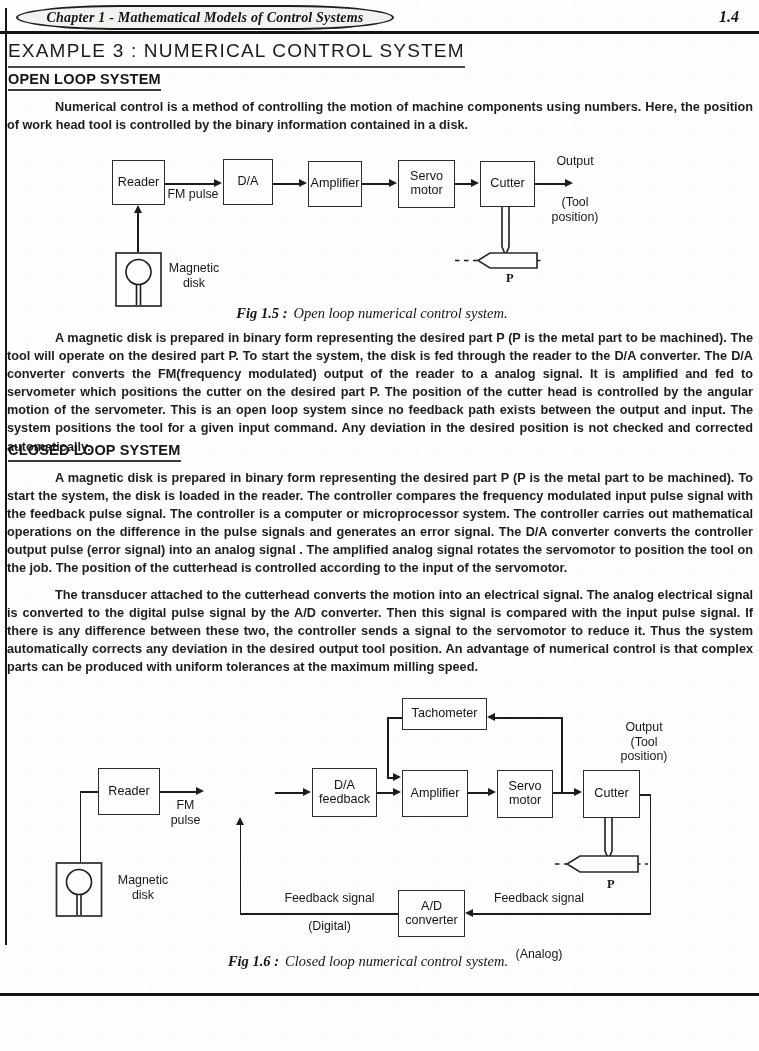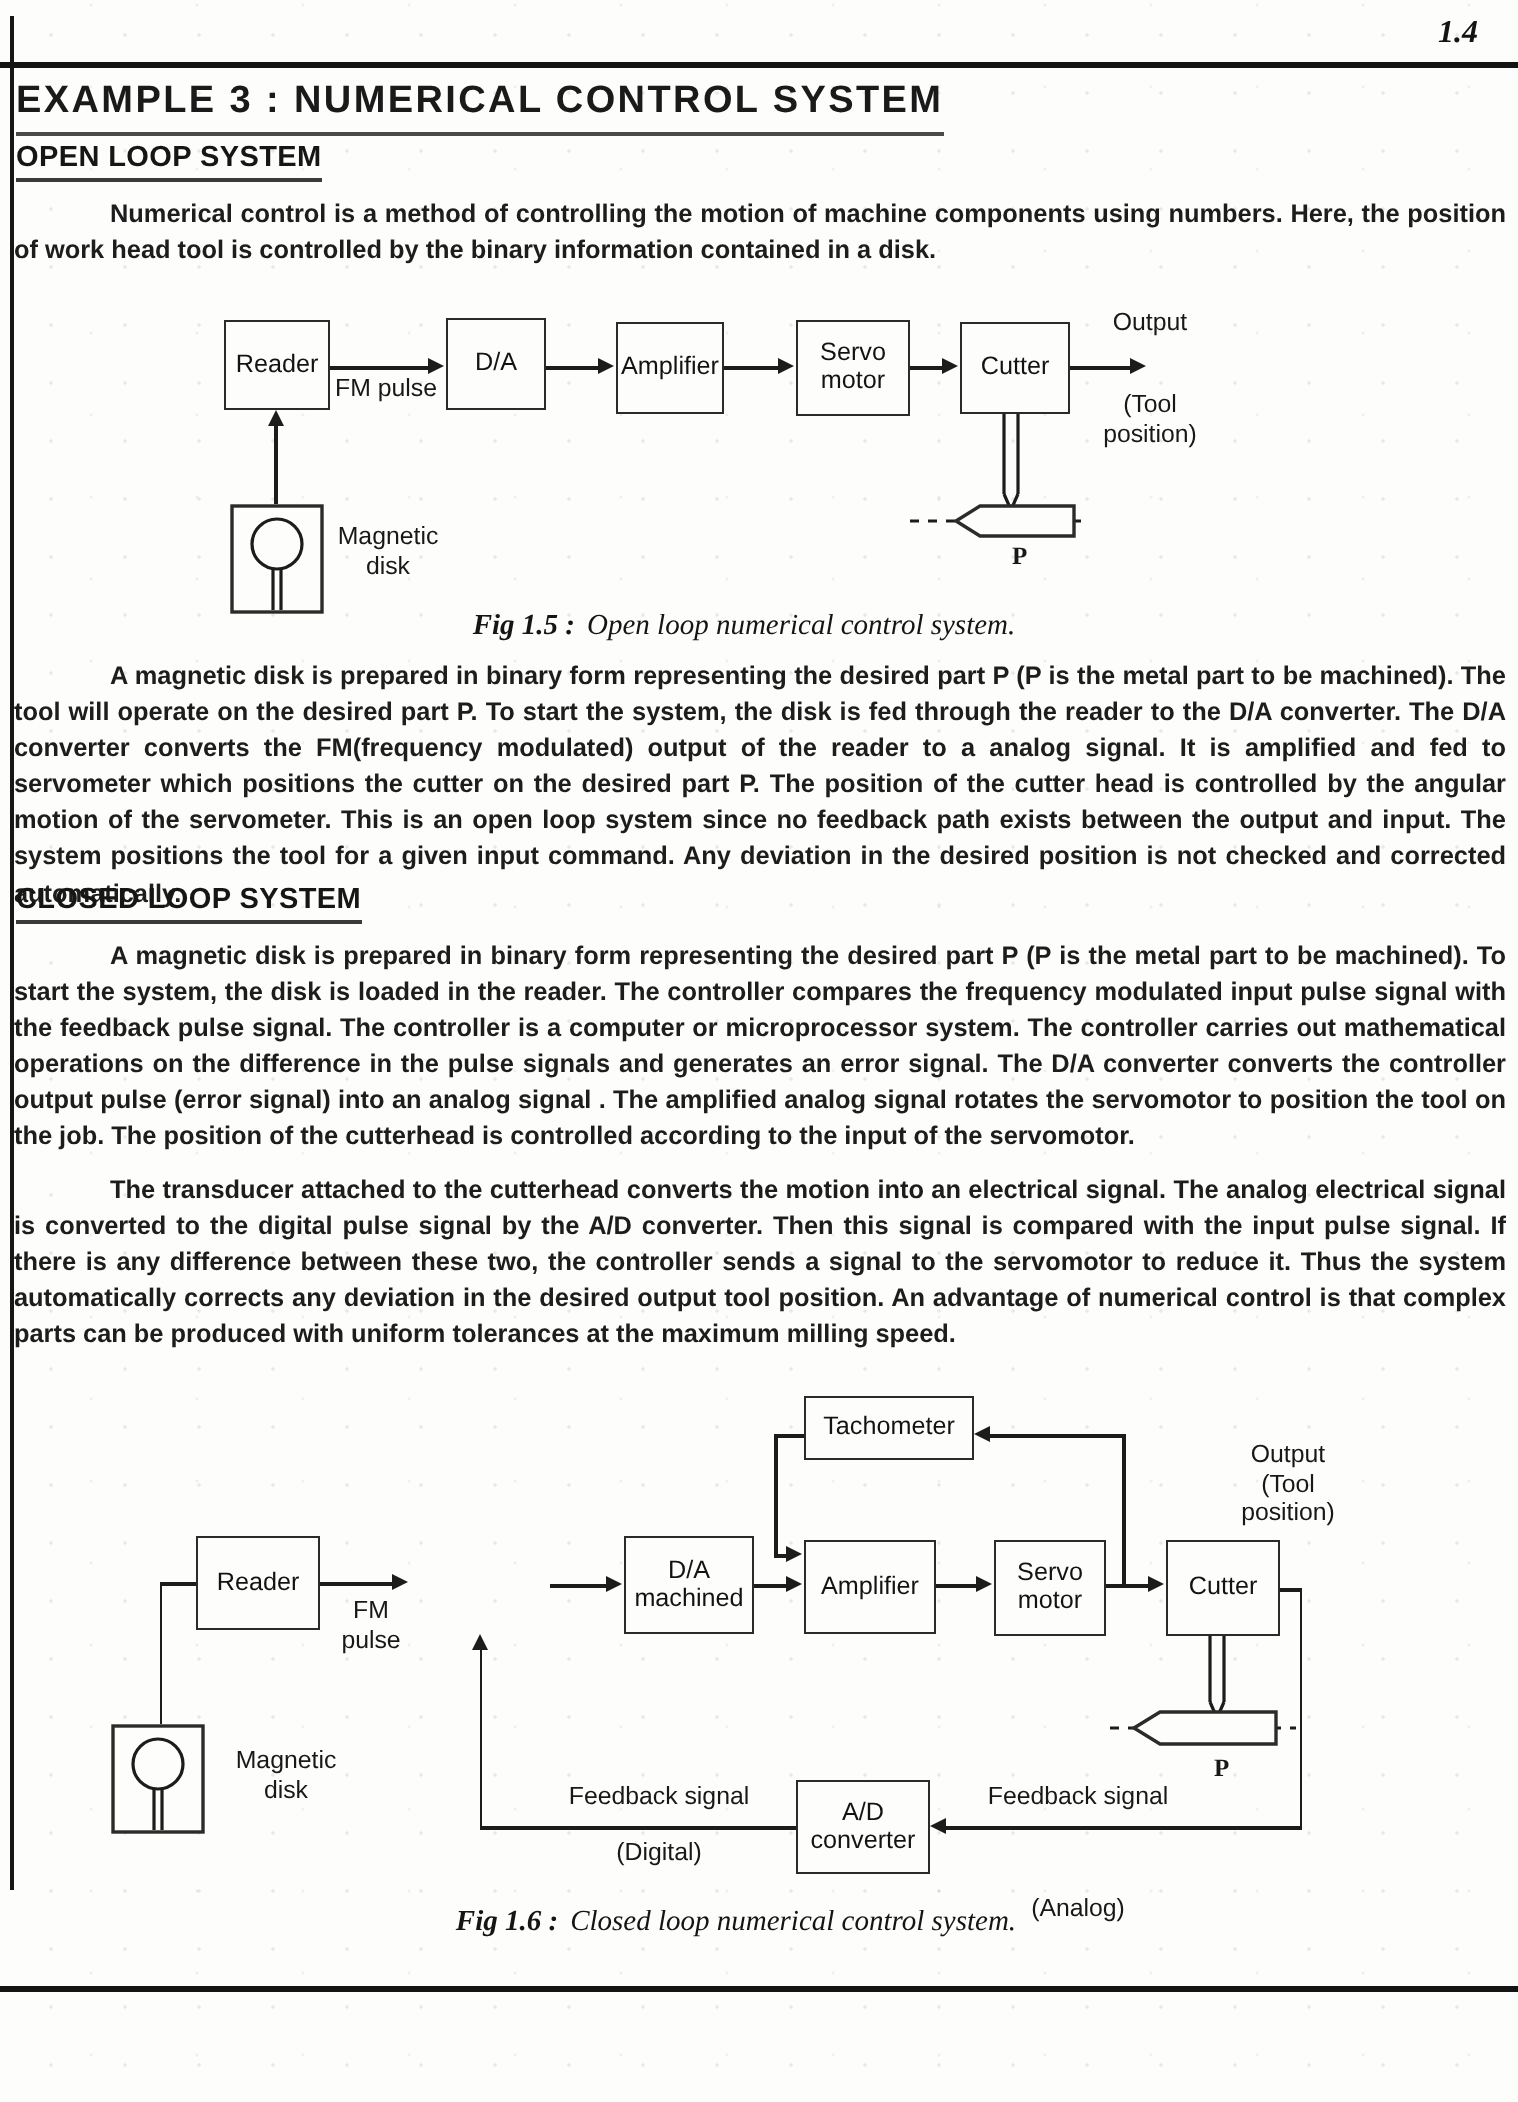--- a/index.html
+++ b/index.html
@@ -29,21 +29,21 @@
     font-family:"Liberation Serif", serif; font-style:italic; font-weight:bold;
     font-size:14px; letter-spacing:0.2px; color:#141414; white-space:nowrap;
   }
   .page-num {
     position:absolute; right:20px; top:8px;
     font-family:"Liberation Serif", serif; font-style:italic; font-weight:bold;
     font-size:16px; color:#141414;
   }
   .title-h1 {
     position:absolute; left:8px; top:40px;
-    font-size:19px; font-weight:bold; letter-spacing:1.2px; color:#1a1a1a;
+    font-size:19px; font-weight:normal; letter-spacing:1.2px; color:#1a1a1a;
     border-bottom:2.6px solid #4a4a4a; padding-bottom:4px;
   }
   .section-h {
     position:absolute; left:8px;
     font-size:14.5px; font-weight:bold; letter-spacing:0.2px; color:#161616;
     border-bottom:2px solid #3b3b3b; padding-bottom:2px;
   }
   .para {
     position:absolute; left:7px; width:746px;
     font-size:12.7px; line-height:18.1px; text-align:justify;
@@ -81,20 +81,23 @@
   svg .ln { stroke:#1c1c1c; stroke-width:1.6; fill:none; }
   svg .shape { stroke:#2b2b2b; stroke-width:1.7; fill:#fdfdfb; }
 </style>
 </head>
 <body>
 
 <div id="page">
 
   <div class="left-border" style="left:5px; top:8px; width:2px; height:937px;"></div>
 
+  <div class="chapter-oval">
+    <span>Chapter 1 - Mathematical Models of Control Systems</span>
+  </div>
   <div class="page-num">1.4</div>
   <div class="rule-h" style="left:0; top:31px; width:759px; height:3px;"></div>
 
   <div class="title-h1">EXAMPLE 3 : NUMERICAL CONTROL SYSTEM</div>
   <div class="section-h" style="top:71px;">OPEN LOOP SYSTEM</div>
 
   <p class="para" style="top:98px;">Numerical control is a method of controlling the motion of machine components using numbers.  Here, the position of work head tool is controlled by the binary information contained in a disk.</p>
 
   <div class="diagram" style="top:153px; width:759px; height:175px;">
 
@@ -162,21 +165,21 @@
 
   <div class="diagram" style="top:695px; width:605px; height:255px;">
 
     <div class="blk" style="left:402px; top:3px;   width:85px; height:32px;">
         <span>Tachometer</span>
       </div>
     <div class="blk" style="left:98px;  top:73px;  width:62px; height:47px;">
         <span>Reader</span>
       </div>
     <div class="blk" style="left:312px; top:73px;  width:65px; height:49px;">
-        <span style="width:60px;">D/A machined</span>
+        <span style="width:60px;">D/A feedback</span>
       </div>
     <div class="blk" style="left:402px; top:75px;  width:66px; height:47px;">
         <span>Amplifier</span>
       </div>
     <div class="blk" style="left:497px; top:75px;  width:56px; height:48px;">
         <span style="width:40px;">Servo motor</span>
       </div>
     <div class="blk" style="left:583px; top:75px;  width:57px; height:48px;">
         <span>Cutter</span>
       </div>

